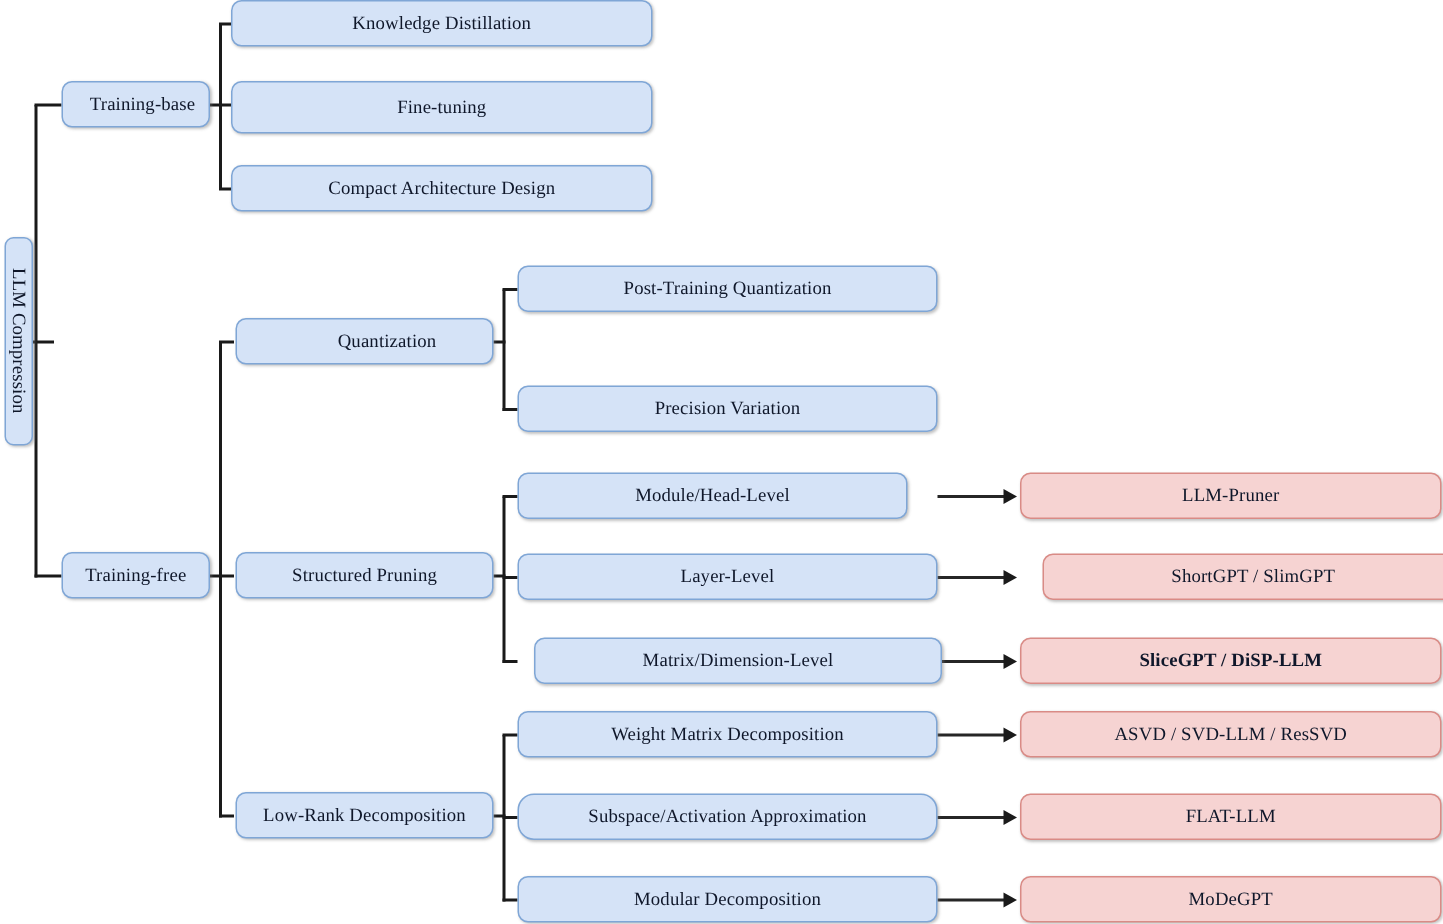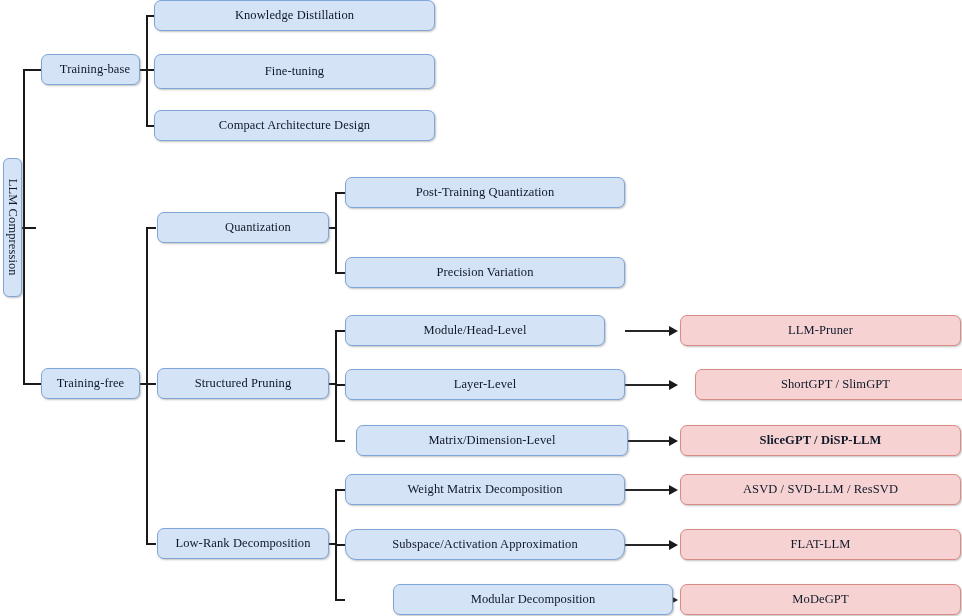--- a/index.html
+++ b/index.html
@@ -158,21 +158,21 @@
   <div class="node blue" style="left:345px; top:315px; width:260px; height:31px;">Module/Head-Level</div>
 
   <div class="node blue" style="left:345px; top:369px; width:280px; height:31px;">Layer-Level</div>
 
   <div class="node blue" style="left:345px; top:425px; width:272px; height:31px;margin-left:11px;">Matrix/Dimension-Level</div>
 
   <div class="node blue" style="left:345px; top:474px; width:280px; height:31px;">Weight Matrix Decomposition</div>
 
   <div class="node blue" style="left:345px; top:529px; width:280px; height:31px;border-radius:11px;">Subspace/Activation Approximation</div>
 
-  <div class="node blue" style="left:345px; top:584px; width:280px; height:31px;margin-left:48px;">Modular Decomposition</div>
+  <div class="node blue" style="left:345px; top:584px; width:280px; height:31px;">Modular Decomposition</div>
 
   <div class="node pink" style="left:680px; top:315px; width:281px; height:31px;">LLM-Pruner</div>
 
   <div class="node pink" style="left:680px; top:369px; width:281px; height:31px;margin-left:15px;">ShortGPT / SlimGPT</div>
 
   <div class="node pink" style="left:680px; top:425px; width:281px; height:31px;font-weight:bold;">SliceGPT / DiSP-LLM</div>
 
   <div class="node pink" style="left:680px; top:474px; width:281px; height:31px;">ASVD / SVD-LLM / ResSVD</div>
 
   <div class="node pink" style="left:680px; top:529px; width:281px; height:31px;">FLAT-LLM</div>

